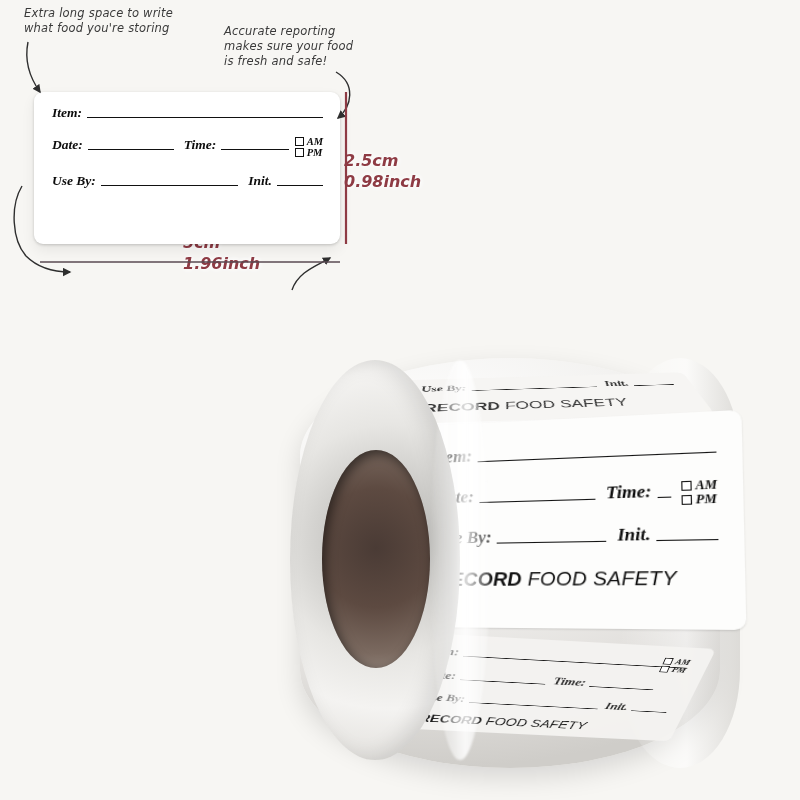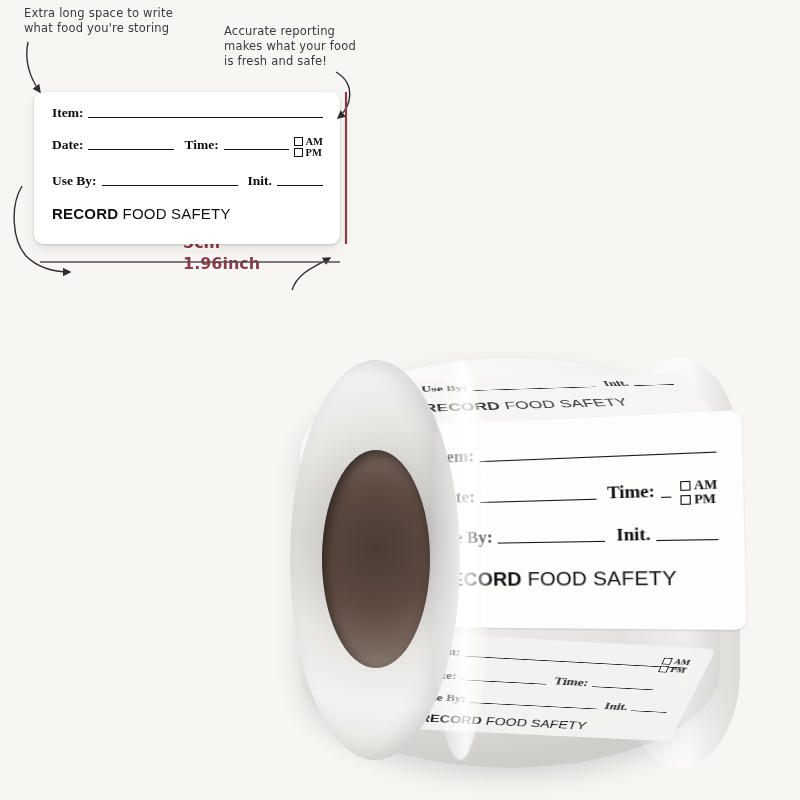--- a/index.html
+++ b/index.html
@@ -11,20 +11,21 @@
     height: 800px;
     background: #f7f6f3;
     font-family: "Liberation Sans", sans-serif;
     overflow: hidden;
     position: relative;
   }
   .stage {
     position: relative;
     width: 800px;
     height: 800px;
+    font-style: italic;
   }
 
   
   .annot {
     position: absolute;
     color: #3a3a3a;
     font-family: "DejaVu Sans", sans-serif;
     font-size: 11.5px;
     line-height: 15px;
     letter-spacing: .2px;
@@ -224,25 +225,27 @@
 </style>
 </head>
 <body>
 
 <div class="stage">
 
   <div class="annot" style="left:24px; top:6px;">Extra long space to write
 what food you're storing</div>
 
   <div class="annot" style="left:224px; top:24px;">Accurate reporting
-makes what your food
+makes sure your food
 is fresh and safe!</div>
 
 
 
+  <div class="dim" style="left:344px; top:150px;">2.5cm
+0.98inch</div>
 
   <div class="dim" style="left:183px; top:232px;">5cm
 1.96inch</div>
 
   <div class="label-card">
     <div class="inner">
       <div class="row">
         <span class="lbl">Item:</span>
         <span class="rule"></span>
       </div>
@@ -264,24 +267,20 @@
         </span>
       </div>
       <div class="gap8"></div>
       <div class="row">
         <span class="lbl">Use By:</span>
         <span class="rule"></span>
         <span class="lbl" style="margin-left:10px;">Init.</span>
         <span class="rule" style="flex:0 0 46px;"></span>
       </div>
       <div class="gap6"></div>
-      <div class="brand">
-        <b>RECORD</b>
-        <span>FOOD SAFETY</span>
-      </div>
     </div>
   </div>
 
   <div class="roll-wrap">
     <div class="roll-body"></div>
     <div class="roll-sheen"></div>
 
     <div class="roll-label-top">
       <div class="inner">
         <div class="row">

